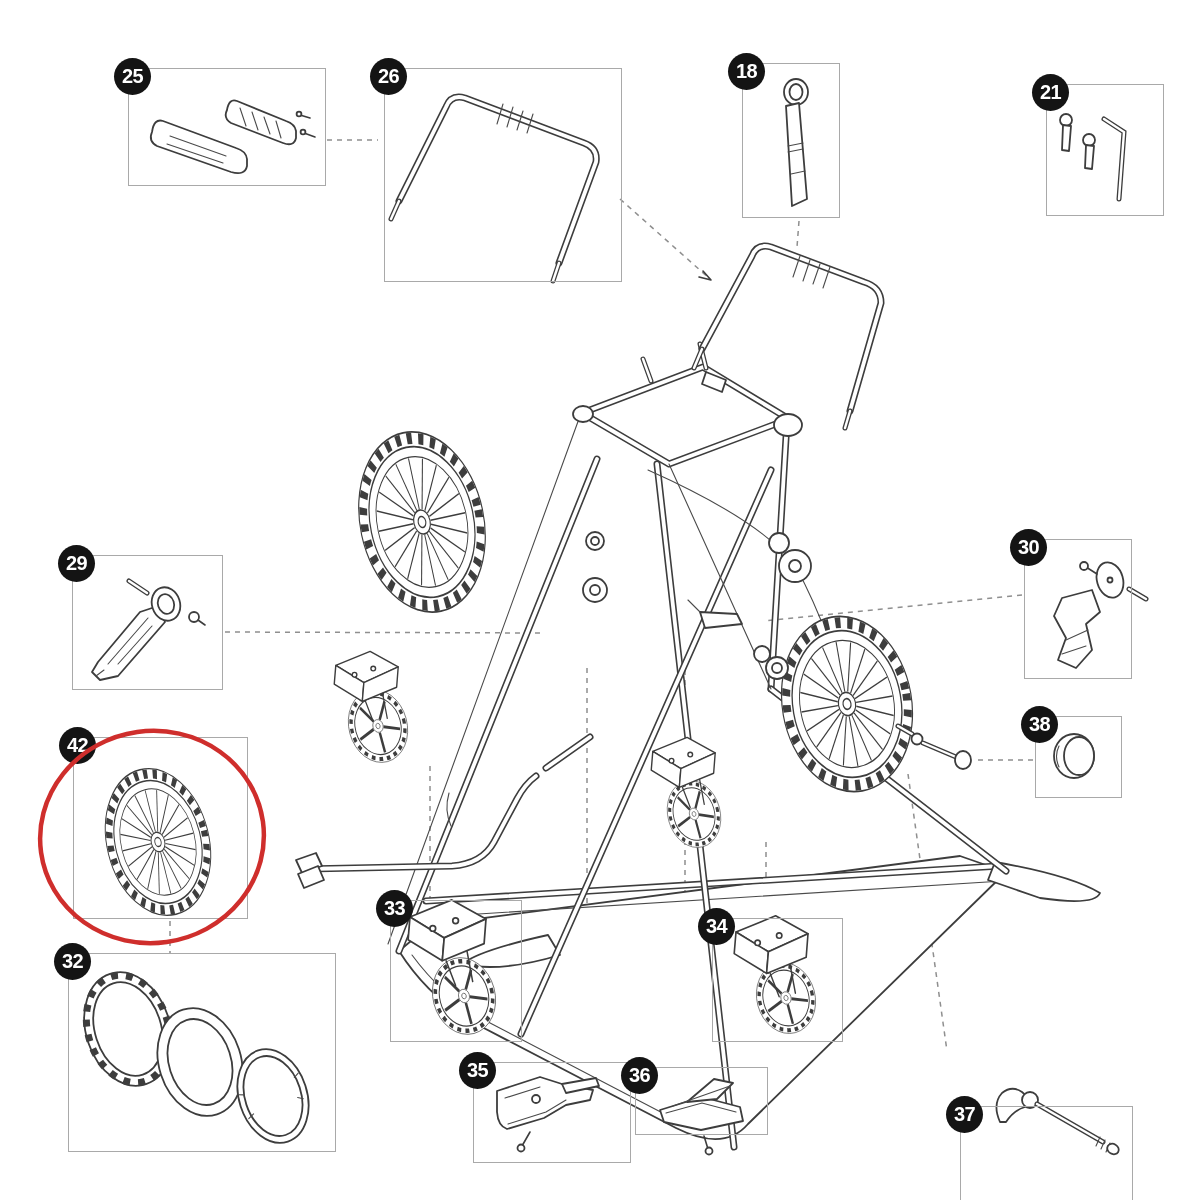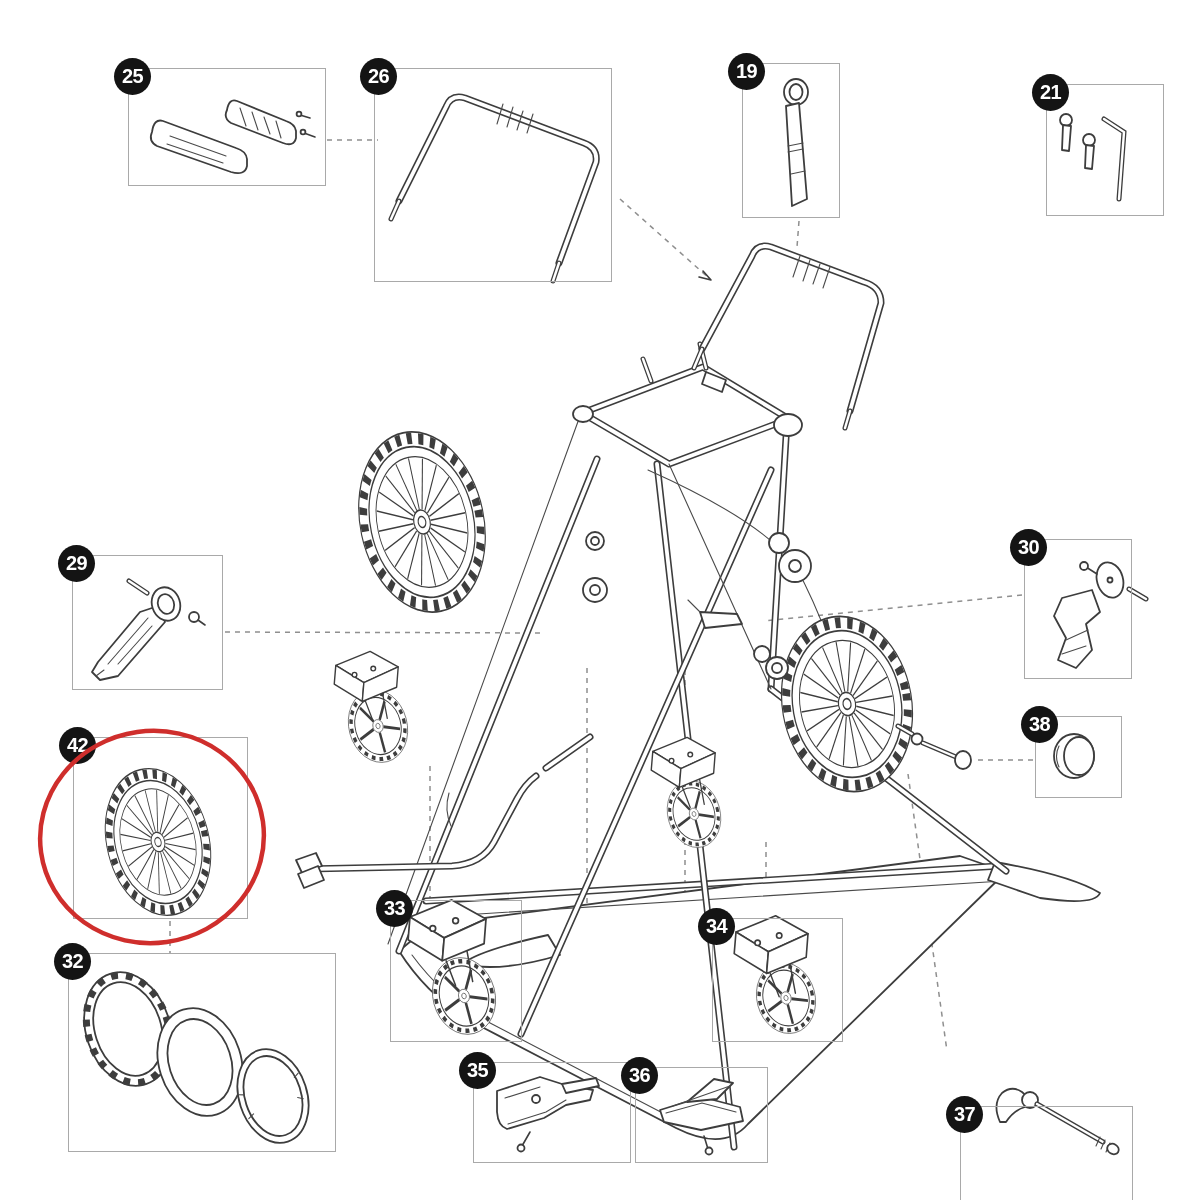--- a/index.html
+++ b/index.html
@@ -315,25 +315,25 @@
   <g>
     <ellipse cx="1074" cy="756" rx="20" ry="22" class="lnF" stroke-width="1.8"></ellipse>
     <ellipse cx="1079" cy="756" rx="15" ry="19" class="lnF" stroke-width="1.4"></ellipse>
     <path class="thin" d="M 1059,746 Q 1054,756 1059,767"></path>
   </g>
 </svg>
 
 <div class="pbox" style="left:128px;top:68px;width:198px;height:118px">
   <span class="badge">25</span>
     </div>
-<div class="pbox" style="left:374px;top:68px;width:238px;height:214px">
+<div class="pbox" style="left:384px;top:68px;width:238px;height:214px">
   <span class="badge">26</span>
     </div>
 <div class="pbox" style="left:742px;top:63px;width:98px;height:155px">
-  <span class="badge">19</span>
+  <span class="badge">18</span>
     </div>
 <div class="pbox" style="left:1046px;top:84px;width:118px;height:132px">
   <span class="badge">21</span>
     </div>
 <div class="pbox" style="left:72px;top:555px;width:151px;height:135px">
   <span class="badge">29</span>
     </div>
 <div class="pbox" style="left:1024px;top:539px;width:108px;height:140px">
   <span class="badge">30</span>
     </div>
@@ -345,21 +345,21 @@
     </div>
 <div class="pbox" style="left:390px;top:900px;width:132px;height:142px">
   <span class="badge">33</span>
     </div>
 <div class="pbox" style="left:712px;top:918px;width:131px;height:124px">
   <span class="badge">34</span>
     </div>
 <div class="pbox" style="left:473px;top:1062px;width:158px;height:101px">
   <span class="badge">35</span>
     </div>
-<div class="pbox" style="left:635px;top:1067px;width:133px;height:96px">
+<div class="pbox" style="left:635px;top:1067px;width:133px;height:68px">
   <span class="badge">36</span>
     </div>
 <div class="pbox" style="left:960px;top:1106px;width:173px;height:127px">
   <span class="badge">37</span>
     </div>
 <div class="pbox" style="left:1035px;top:716px;width:87px;height:82px">
   <span class="badge">38</span>
     </div>
 
 <svg id="overlay" viewBox="0 0 1200 1200">

